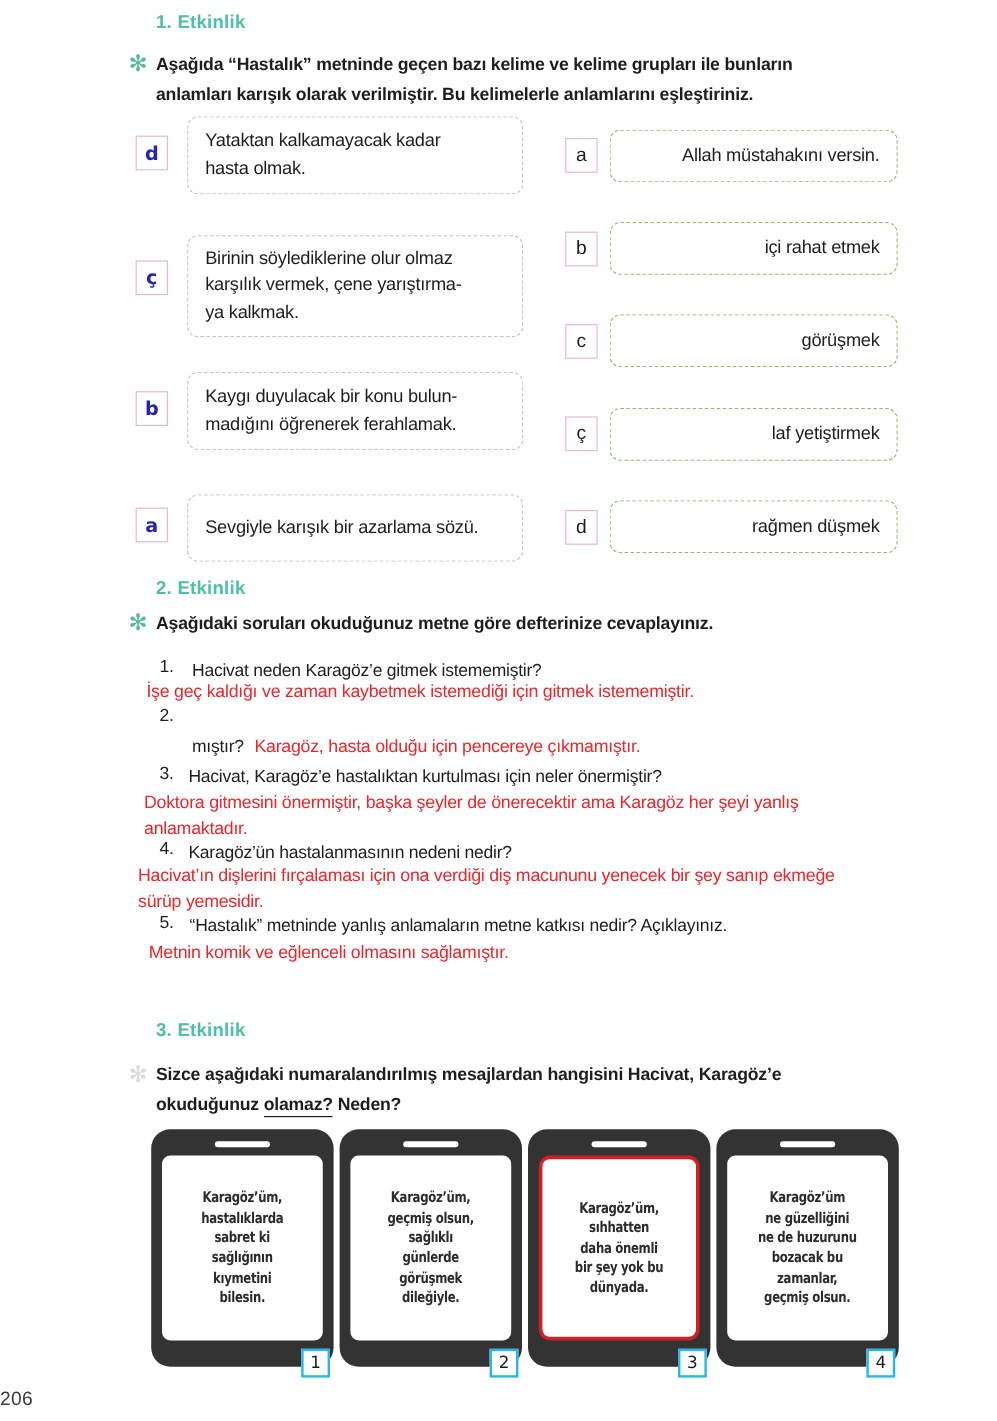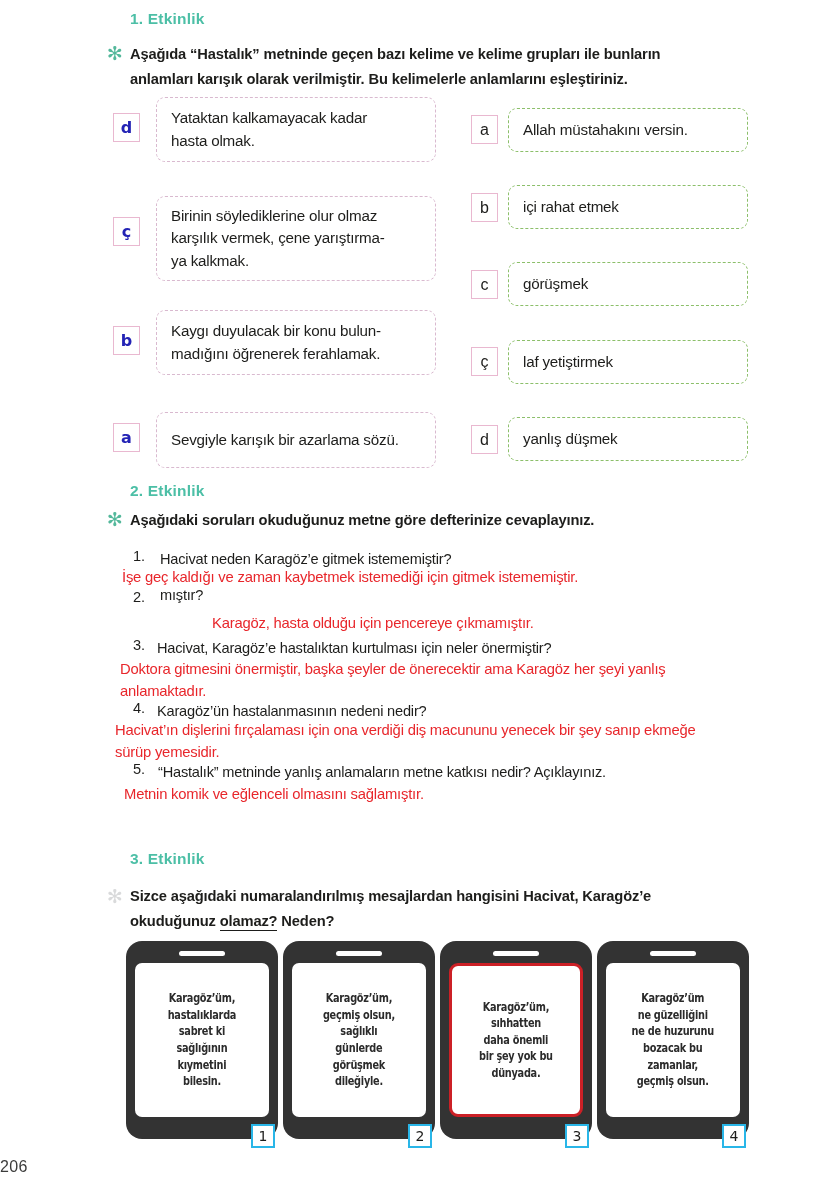--- a/index.html
+++ b/index.html
@@ -61,20 +61,21 @@
     background: #fff;
     display: flex;
     align-items: center;
     padding: 4px 14px;
   }
   .match-box.left {
     border: 1.5px dashed #d9b9cf;
   }
   .match-box.right {
     border: 1.5px dashed #8cbf6a;
+    justify-content: flex-end;
   }
   .match-text {
     font-size: 15.2px;
     line-height: 22.5px;
     color: #1d1d1b;
     letter-spacing: -0.2px;
   }
 
   .letter-box {
     position: absolute;
@@ -246,34 +247,34 @@
   <div class="match-box right" style="left:508px; top:185px; width:240px; height:44px;">
     <div class="match-text">içi rahat etmek</div>
   </div>
   <div class="match-box right" style="left:508px; top:262px; width:240px; height:44px;">
     <div class="match-text">görüşmek</div>
   </div>
   <div class="match-box right" style="left:508px; top:340px; width:240px; height:44px;">
     <div class="match-text">laf yetiştirmek</div>
   </div>
   <div class="match-box right" style="left:508px; top:417px; width:240px; height:44px;">
-    <div class="match-text">yanlış düşmek</div>
+    <div class="match-text">rağmen düşmek</div>
   </div>
 
   <div class="etkinlik-head" style="left:130px; top:482px;">2. Etkinlik</div>
 
   <div class="star-bullet" style="left:107px; top:511px;">✻</div>
   <div class="instruction" style="left:130px; top:508px; width:660px;">Aşağıdaki soruları okuduğunuz metne göre defterinize cevaplayınız.</div>
 
   <div class="qnum" style="left:133px; top:548px;">1.</div>
   <div class="qtext" style="left:160px; top:548px; width:660px;">Hacivat neden Karagöz’e gitmek istememiştir?</div>
   <div class="answer-red" style="left:122px; top:566px; width:700px;">İşe geç kaldığı ve zaman kaybetmek istemediği için gitmek istememiştir.</div>
 
   <div class="qnum" style="left:133px; top:589px;">2.</div>
-  <div class="qtext" style="left:160px; top:584px;text-align:center;">mıştır?</div>
+  <div class="qtext" style="left:160px; top:612px;text-align:center;">mıştır?</div>
   <div class="answer-red" style="left:212px; top:612px; width:600px;">Karagöz, hasta olduğu için pencereye çıkmamıştır.</div>
 
   <div class="qnum" style="left:133px; top:637px;">3.</div>
   <div class="qtext" style="left:157px; top:637px; width:665px;">Hacivat, Karagöz’e hastalıktan kurtulması için neler önermiştir?</div>
   <div class="answer-red" style="left:120px; top:658px; width:710px;">Doktora gitmesini önermiştir, başka şeyler de önerecektir ama Karagöz her şeyi yanlış</div>
   <div class="answer-red" style="left:120px; top:680px; width:710px;">anlamaktadır.</div>
 
   <div class="qnum" style="left:133px; top:700px;">4.</div>
   <div class="qtext" style="left:157px; top:700px; width:665px;">Karagöz’ün hastalanmasının nedeni nedir?</div>
   <div class="answer-red" style="left:115px; top:719px; width:718px;">Hacivat’ın dişlerini fırçalaması için ona verdiği diş macununu yenecek bir şey sanıp ekmeğe</div>

